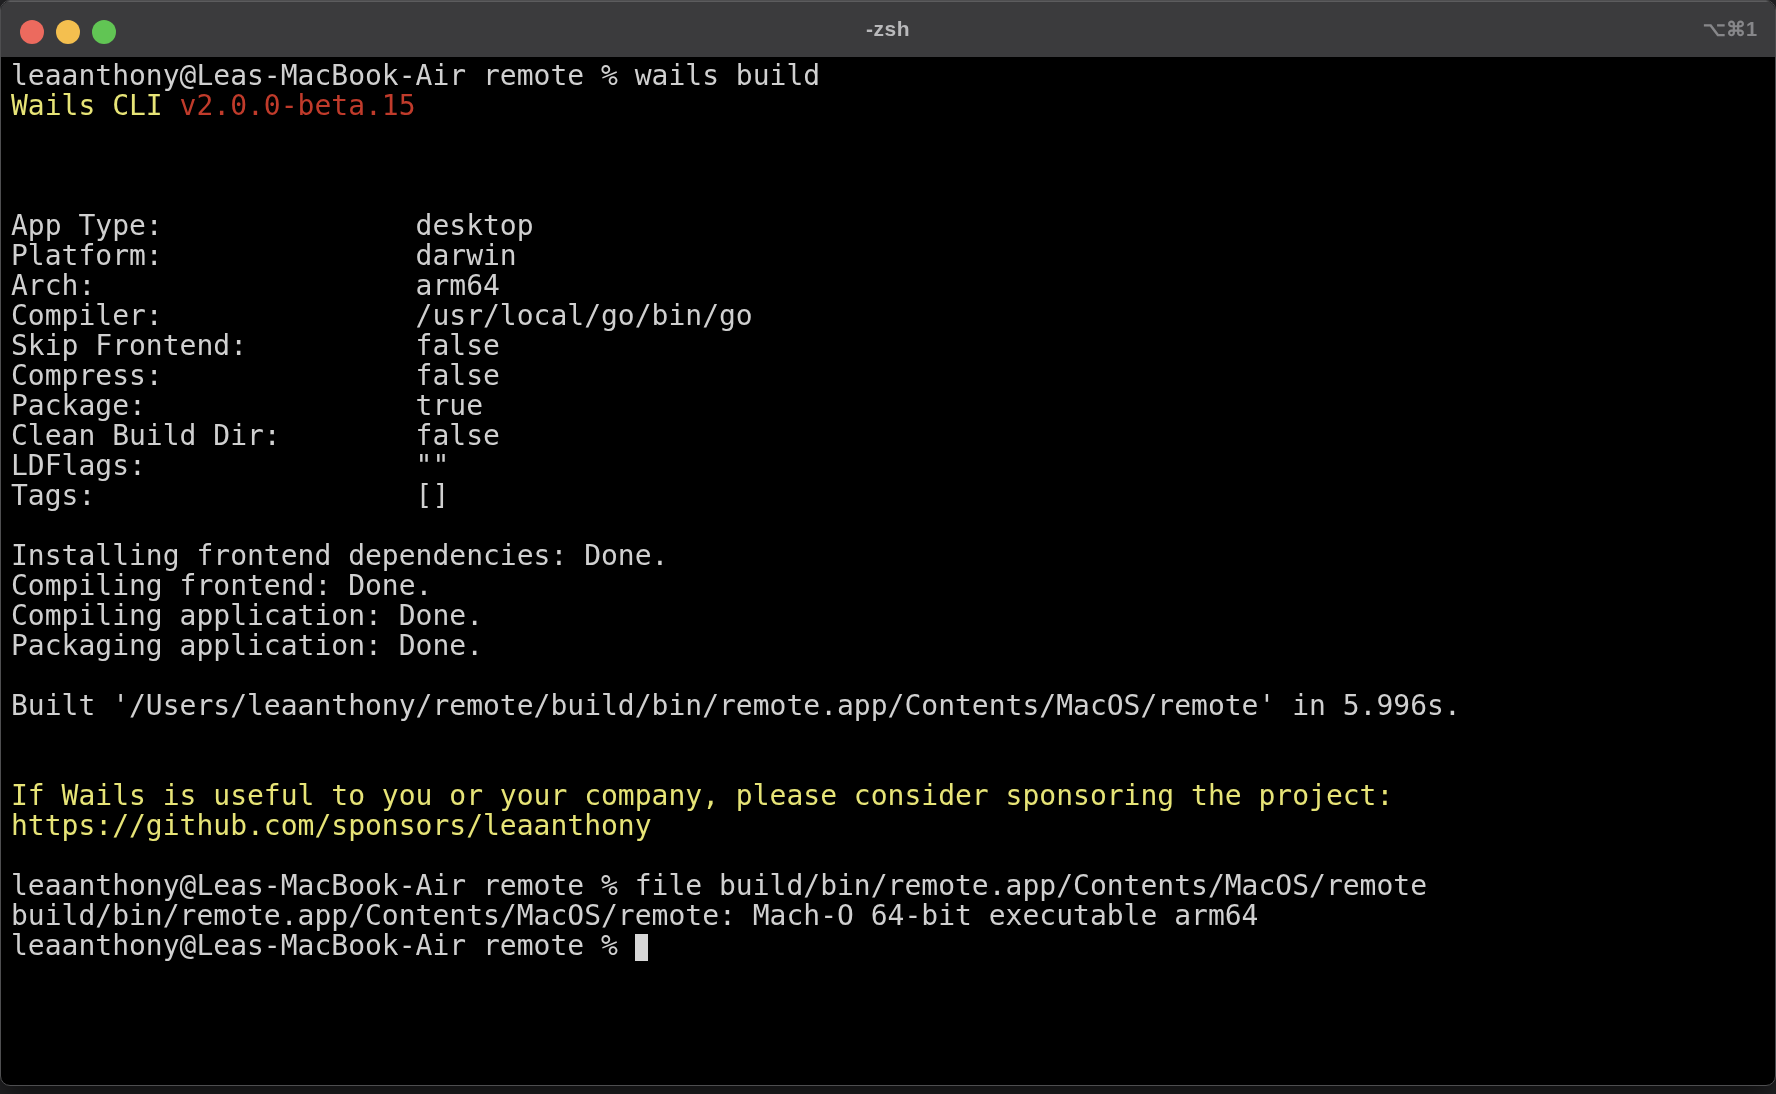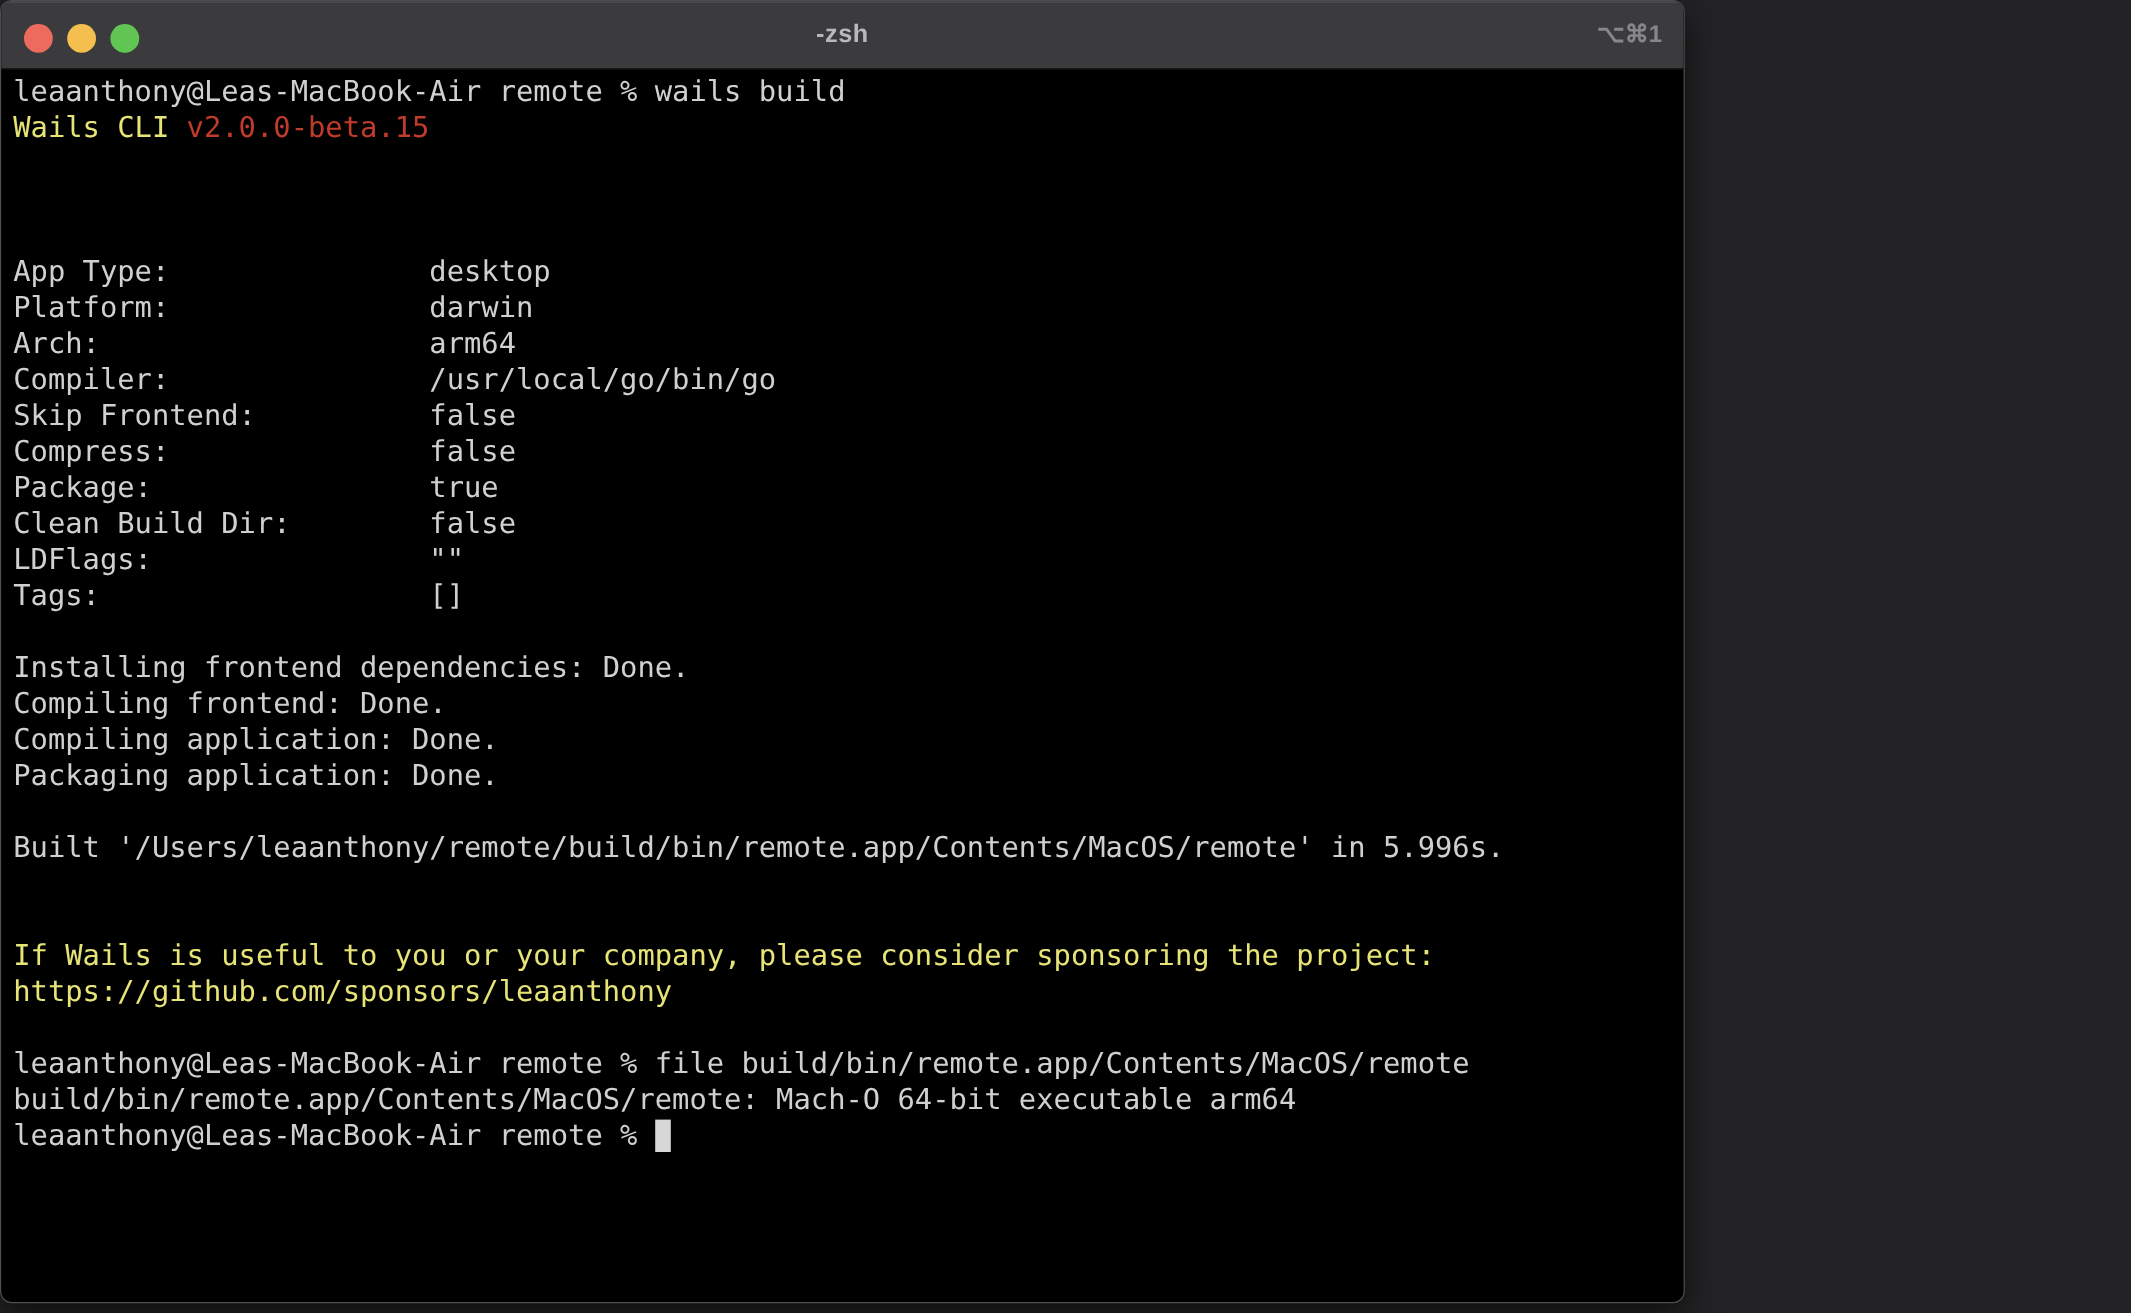--- a/index.html
+++ b/index.html
@@ -8,21 +8,21 @@
     background: #232325;
     width: 1776px;
     height: 1094px;
     overflow: hidden;
     font-family: "Liberation Sans", sans-serif;
   }
   .window {
     position: absolute;
     left: 0;
     top: 0;
-    width: 1404px;
+    width: 1776px;
     height: 1086px;
     box-sizing: border-box;
     background: #000000;
     border: 1px solid #4e4e50;
     border-radius: 10px;
     overflow: hidden;
     box-shadow: 0 10px 30px rgba(0,0,0,0.6);
   }
   .titlebar {
     position: relative;
@@ -56,21 +56,21 @@
     right: 18px;
     top: 0;
     line-height: 56px;
     font-size: 20px;
     font-weight: bold;
     color: #87878a;
   }
   .screen {
     padding: 3px 0 0 10px;
     font-family: "DejaVu Sans Mono", "Liberation Mono", monospace;
-    font-size: 24px;
+    font-size: 28px;
     line-height: 30px;
     white-space: pre;
   }
   .line {
     height: 30px;
   }
   .cursor {
     display: inline-block;
     width: 13px;
     height: 27px;

